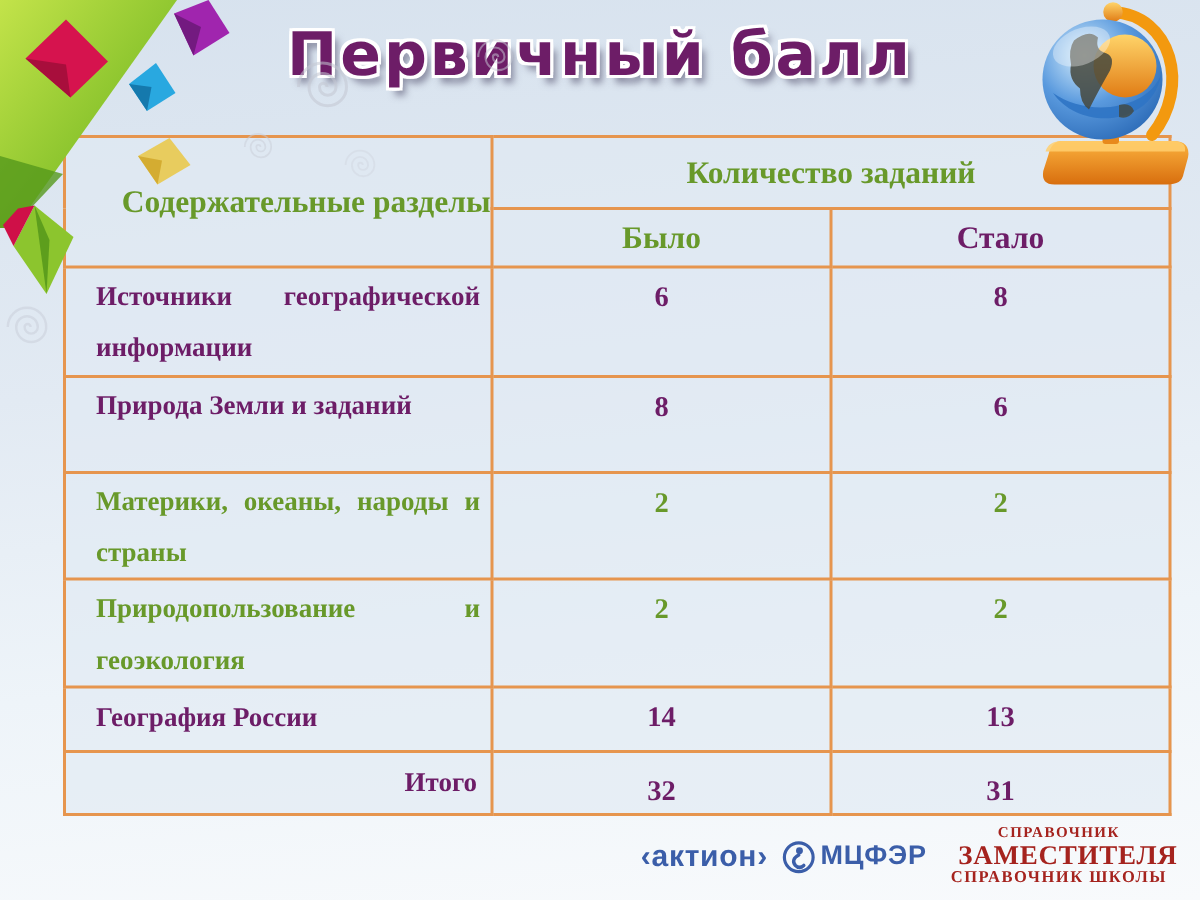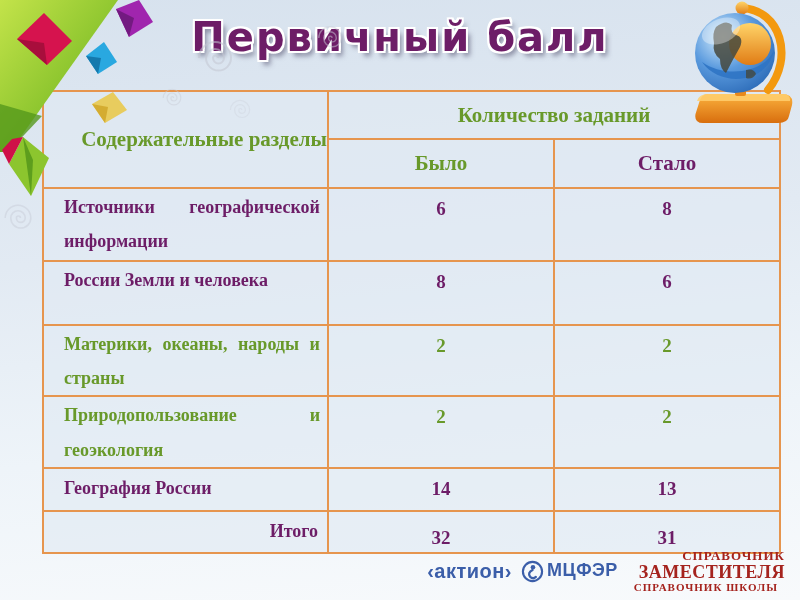--- a/index.html
+++ b/index.html
@@ -55,21 +55,21 @@
   .aktion {
     font-family:"Liberation Sans", sans-serif; font-weight:bold;
     font-size:20px; color:#3b5ea9; letter-spacing:.5px; white-space:nowrap;
   }
   .mcfr { display:flex; align-items:flex-start; gap:3px; }
   .mcfr-name {
     font-family:"Liberation Sans", sans-serif; font-weight:bold;
     font-size:18px; color:#3b5ea9; letter-spacing:.5px;
   }
   .handbook { text-align:center; color:#a5231e; font-weight:bold; line-height:1.05; white-space:nowrap; }
-  .handbook .l1 { font-size:13px; letter-spacing:1px;text-align:right; }
+  .handbook .l1 { font-size:10px; letter-spacing:1px; }
   .handbook .l2 { font-size:18px; letter-spacing:.5px;margin-left:12px; }
   .handbook .l3 { font-size:11px; letter-spacing:1px; }
 </style>
 </head>
 <body>
 
 <div class="slide">
 
   <div class="title">Первичный балл</div>
 
@@ -77,31 +77,31 @@
     <colgroup>
         <col style="width:285px">
         <col style="width:226px">
         <col style="width:226px">
       </colgroup>
     <tbody>
         <tr style="height:48px">
       <th class="hsec green" rowspan="2">Содержательные разделы</th>
       <th class="hgroup green" colspan="2">Количество заданий</th>
     </tr>
-    <tr style="height:49px">
+    <tr style="height:39px">
       <th class="hsub green">Было</th>
       <th class="hsub purple">Стало</th>
     </tr>
     <tr style="height:73px">
       <td class="section purple">Источники географической информации</td>
       <td class="num purple">6</td>
       <td class="num purple">8</td>
     </tr>
     <tr style="height:64px">
-      <td class="section purple">России Земли и человека</td>
+      <td class="section purple">Природа Земли и заданий</td>
       <td class="num purple">8</td>
       <td class="num purple">6</td>
     </tr>
     <tr style="height:68px">
       <td class="section green">Материки, океаны, народы и страны</td>
       <td class="num green">2</td>
       <td class="num green">2</td>
     </tr>
     <tr style="height:70px">
       <td class="section green">Природопользование и геоэкология</td>

